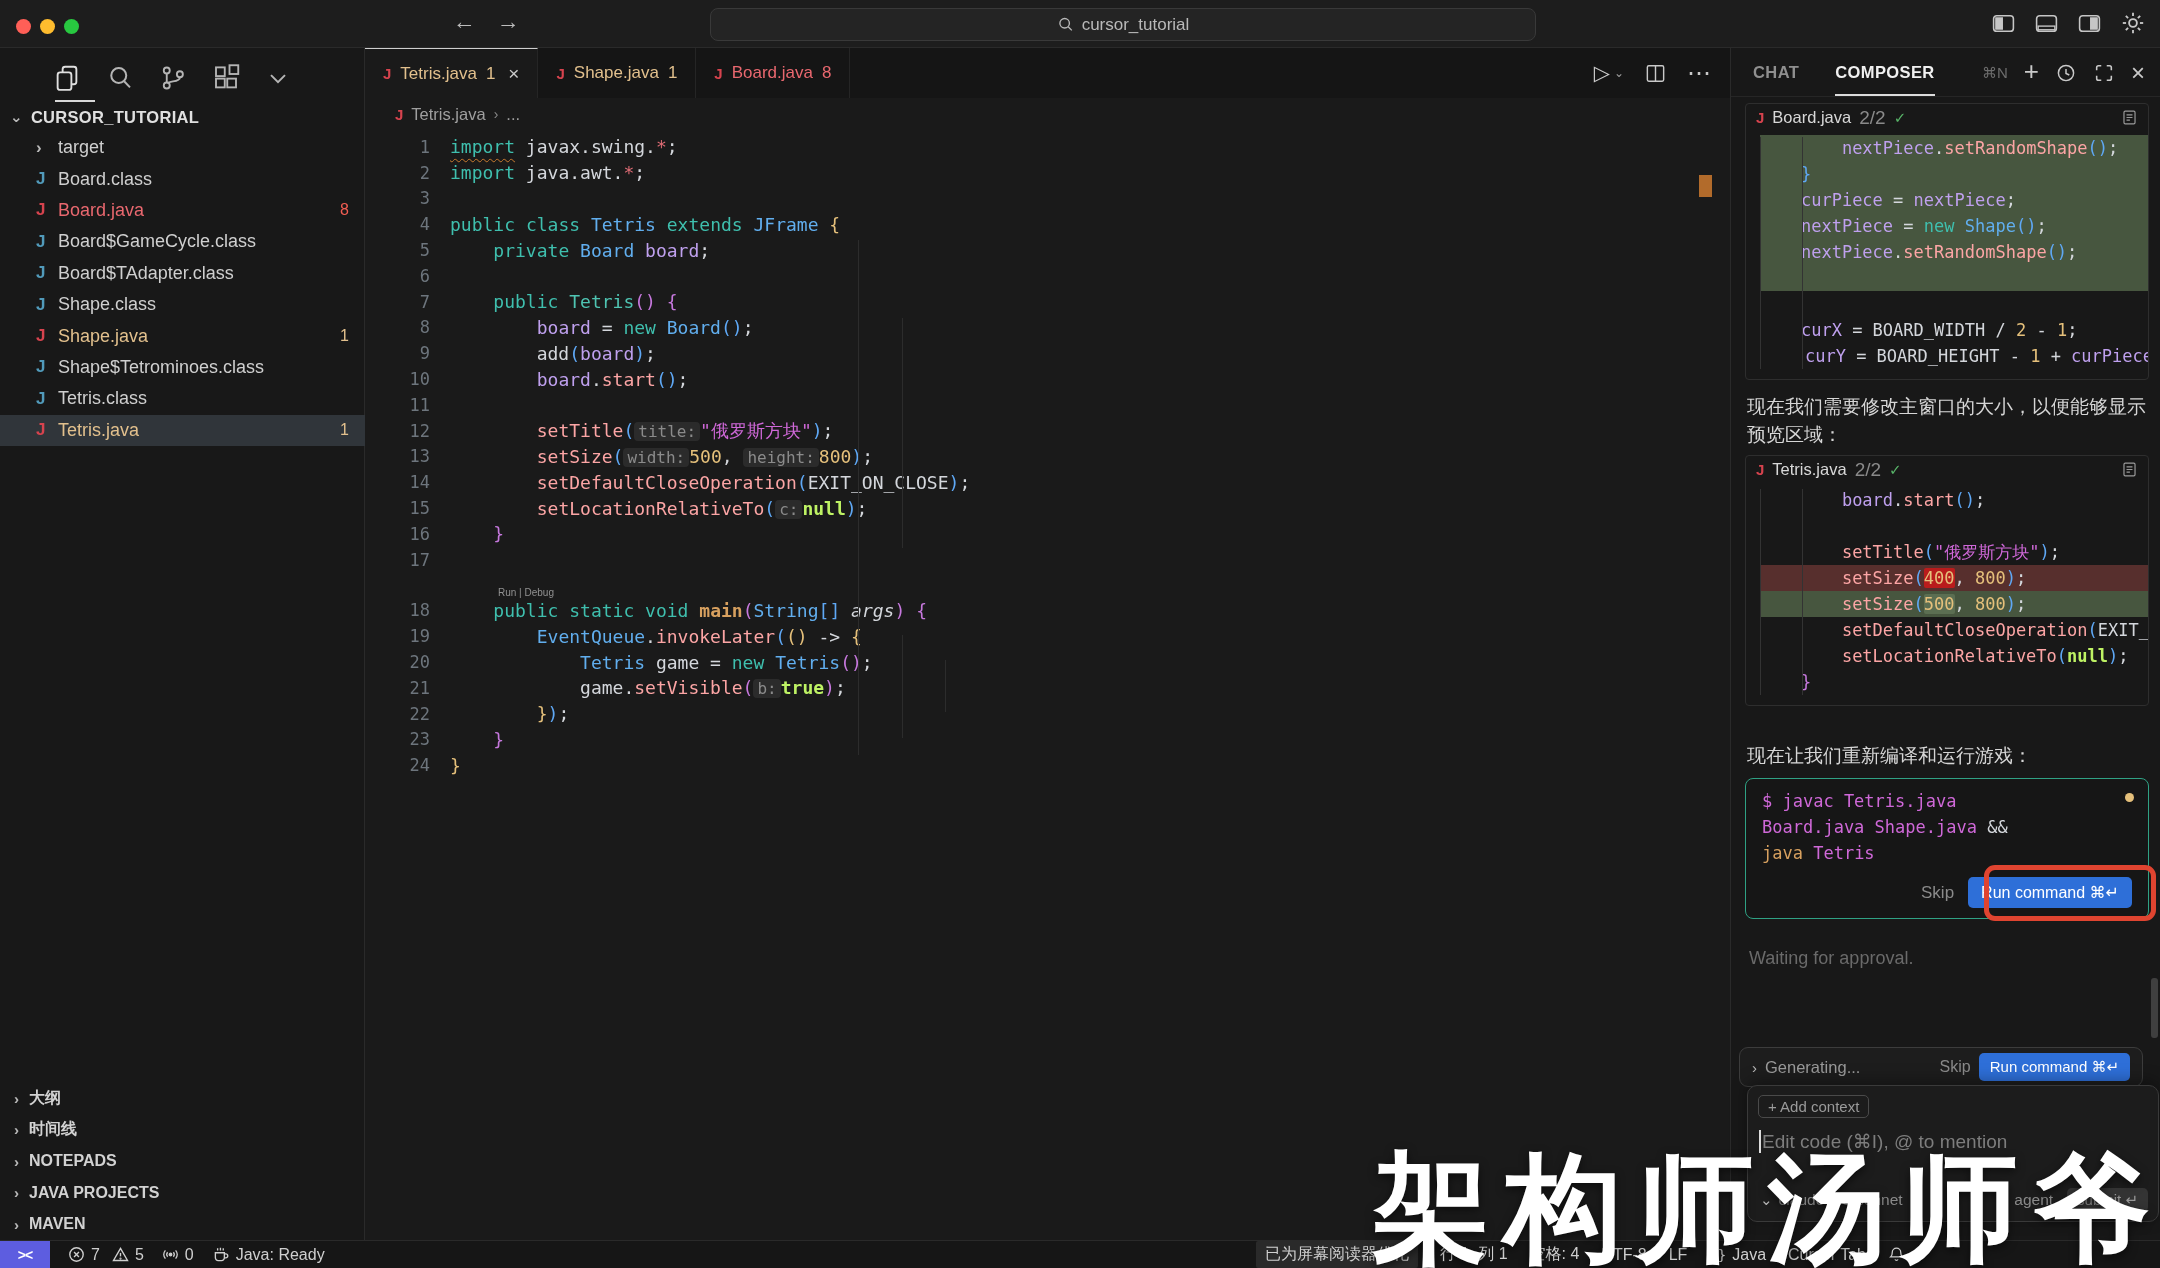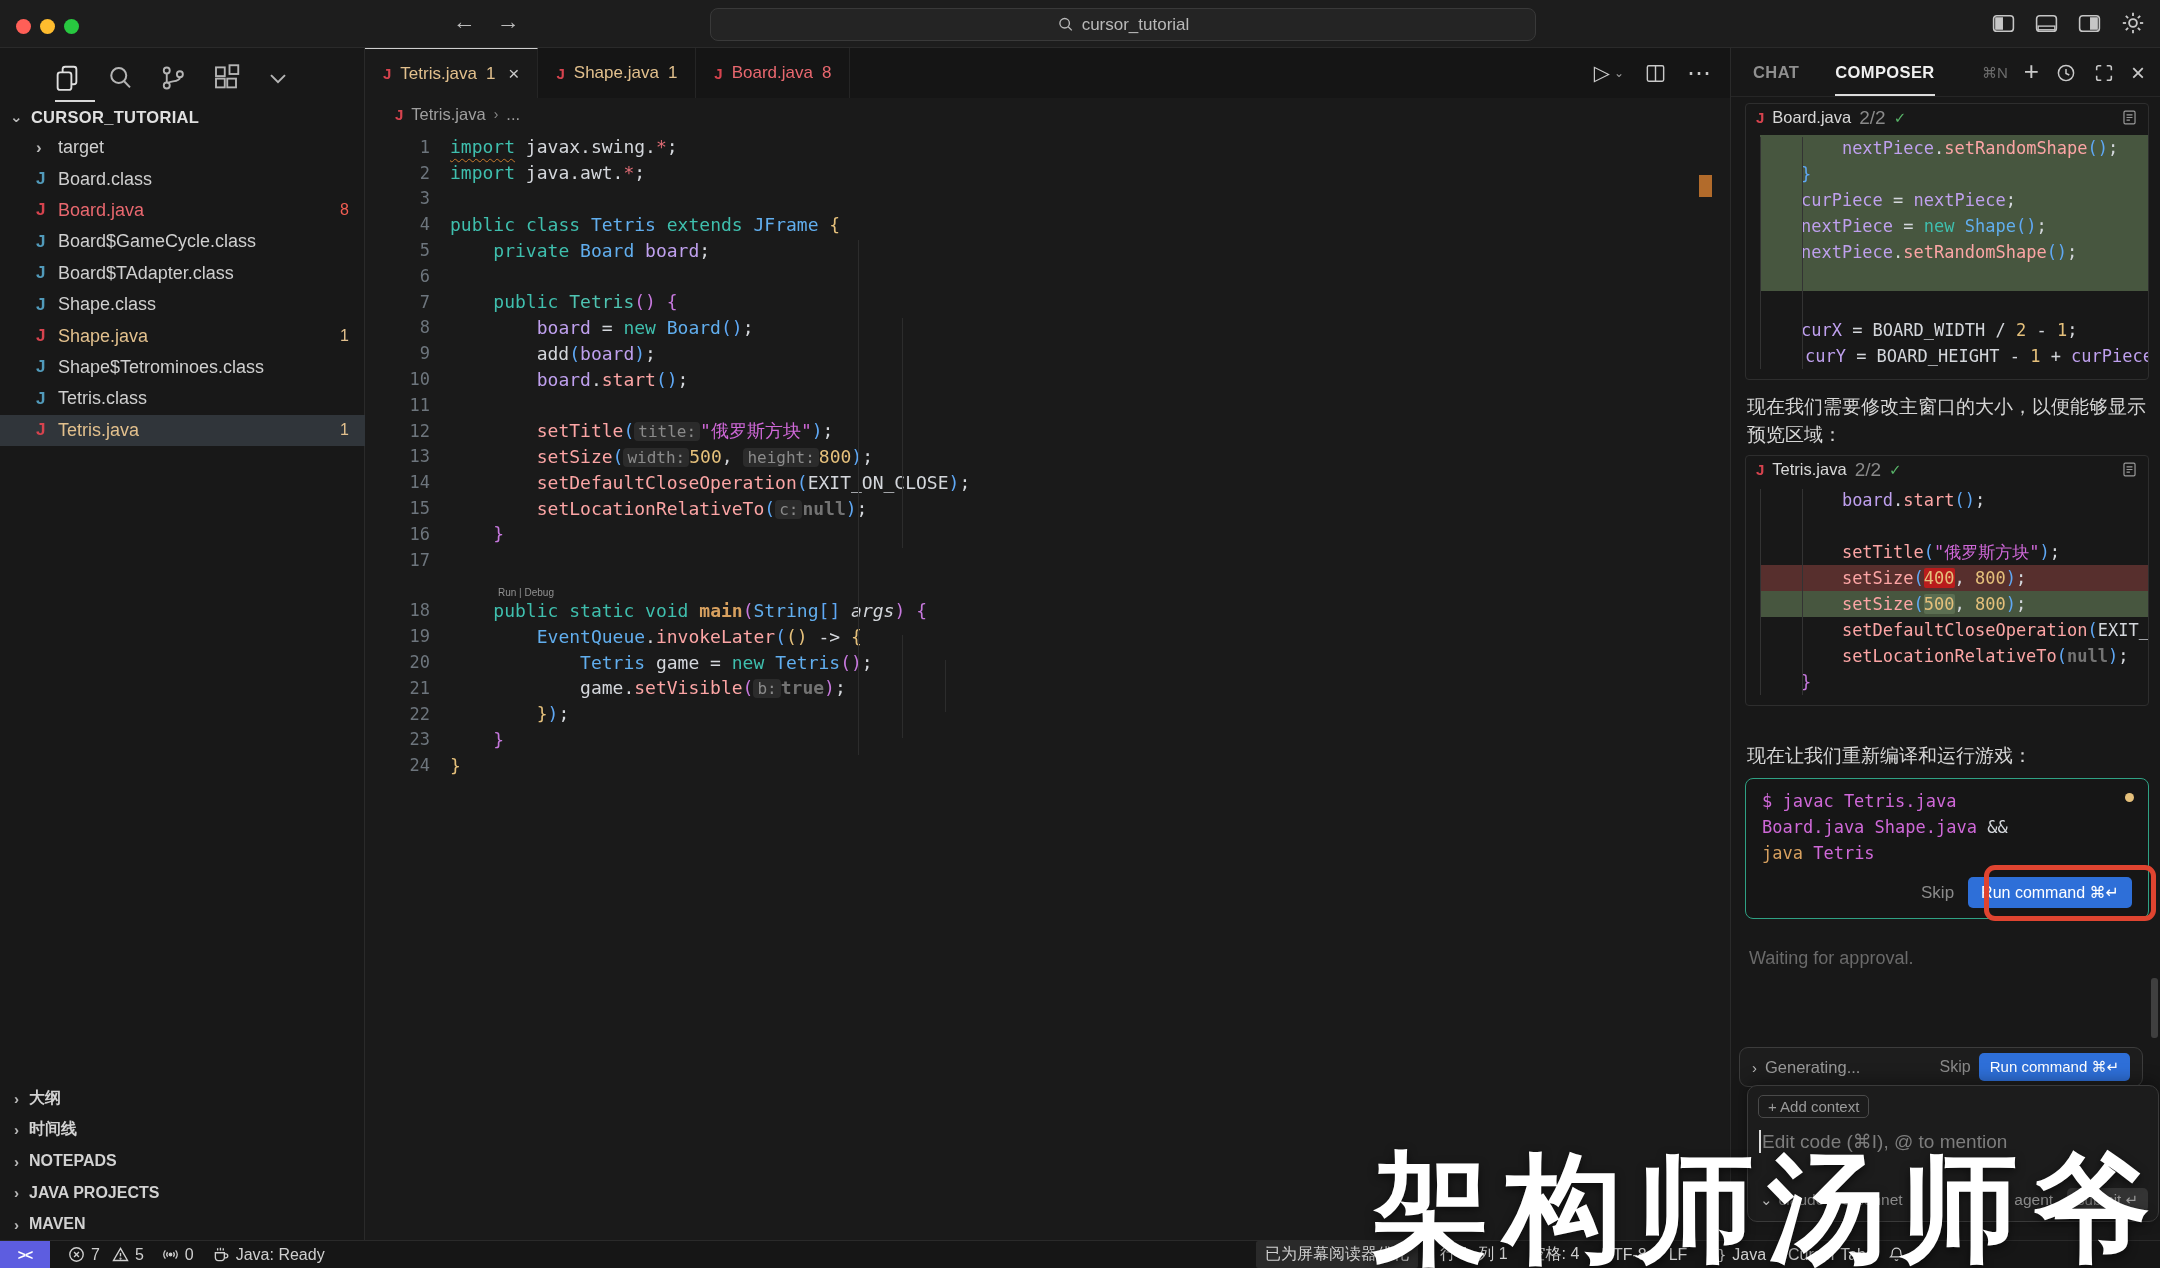--- a/index.html
+++ b/index.html
@@ -63,21 +63,21 @@
   .iguide { position:absolute; width:1px; background:#2c2c2c; }
   .ruler-mark { position:absolute; right:18px; top:45px; width:13px; height:22px; background:#b26b2b; }
 
   
   .tk-kw { color:#3fbfae; } .tk-ctor { color:#4fc4b2; }
   .tk-cls { color:#61aeee; }
   .tk-fn { color:#fca5a5;margin-top:24px; } .tk-fnb { color:#d7a05f; font-weight:bold; }
   .tk-str { color:#cf68d8; } .tk-num { color:#e5c07b; } .tk-er { color:#e06c75; }
   .tk-pl { color:#d4d7dc; } .tk-lav { color:#bfa0ee; }
   .tk-it { color:#d4d7dc; font-style:italic; }
-  .tk-cn { color:#737373; font-weight:bold; }
+  .tk-cn { color:#bef264; font-weight:bold; }
   .tk-b1 { color:#e5c07b; } .tk-b2 { color:#c678dd; } .tk-b3 { color:#5fa8f5; }
   .tk-in { background:#2b2b2b; color:#8b8b8b; border-radius:4px; padding:0 4px; font-size:16px; }
   .tk-sq { text-decoration:underline wavy #c87a2e; text-decoration-thickness:1px; text-underline-offset:5px; }
   .tk-mag { color:#cf68d8; } .tk-orn { color:#d7a05f; }
   .tk-wdel { background:#b91c1c; border-radius:2px; } .tk-wadd { background:#5b6e52; border-radius:2px; }
 
   
   .rpanel { position:absolute; top:48px; left:1730px; width:430px; height:1192px; background:#181818; border-left:1px solid #2a2a2a; }
   .rp-header { position:absolute; top:0; left:0; width:430px; height:49px; border-bottom:1px solid #262626; display:flex; align-items:center; }
   .rp-tab { font-weight:bold; font-size:16.5px; letter-spacing:.4px; margin-left:22px; color:#8f8f8f; position:relative; cursor:default; }

